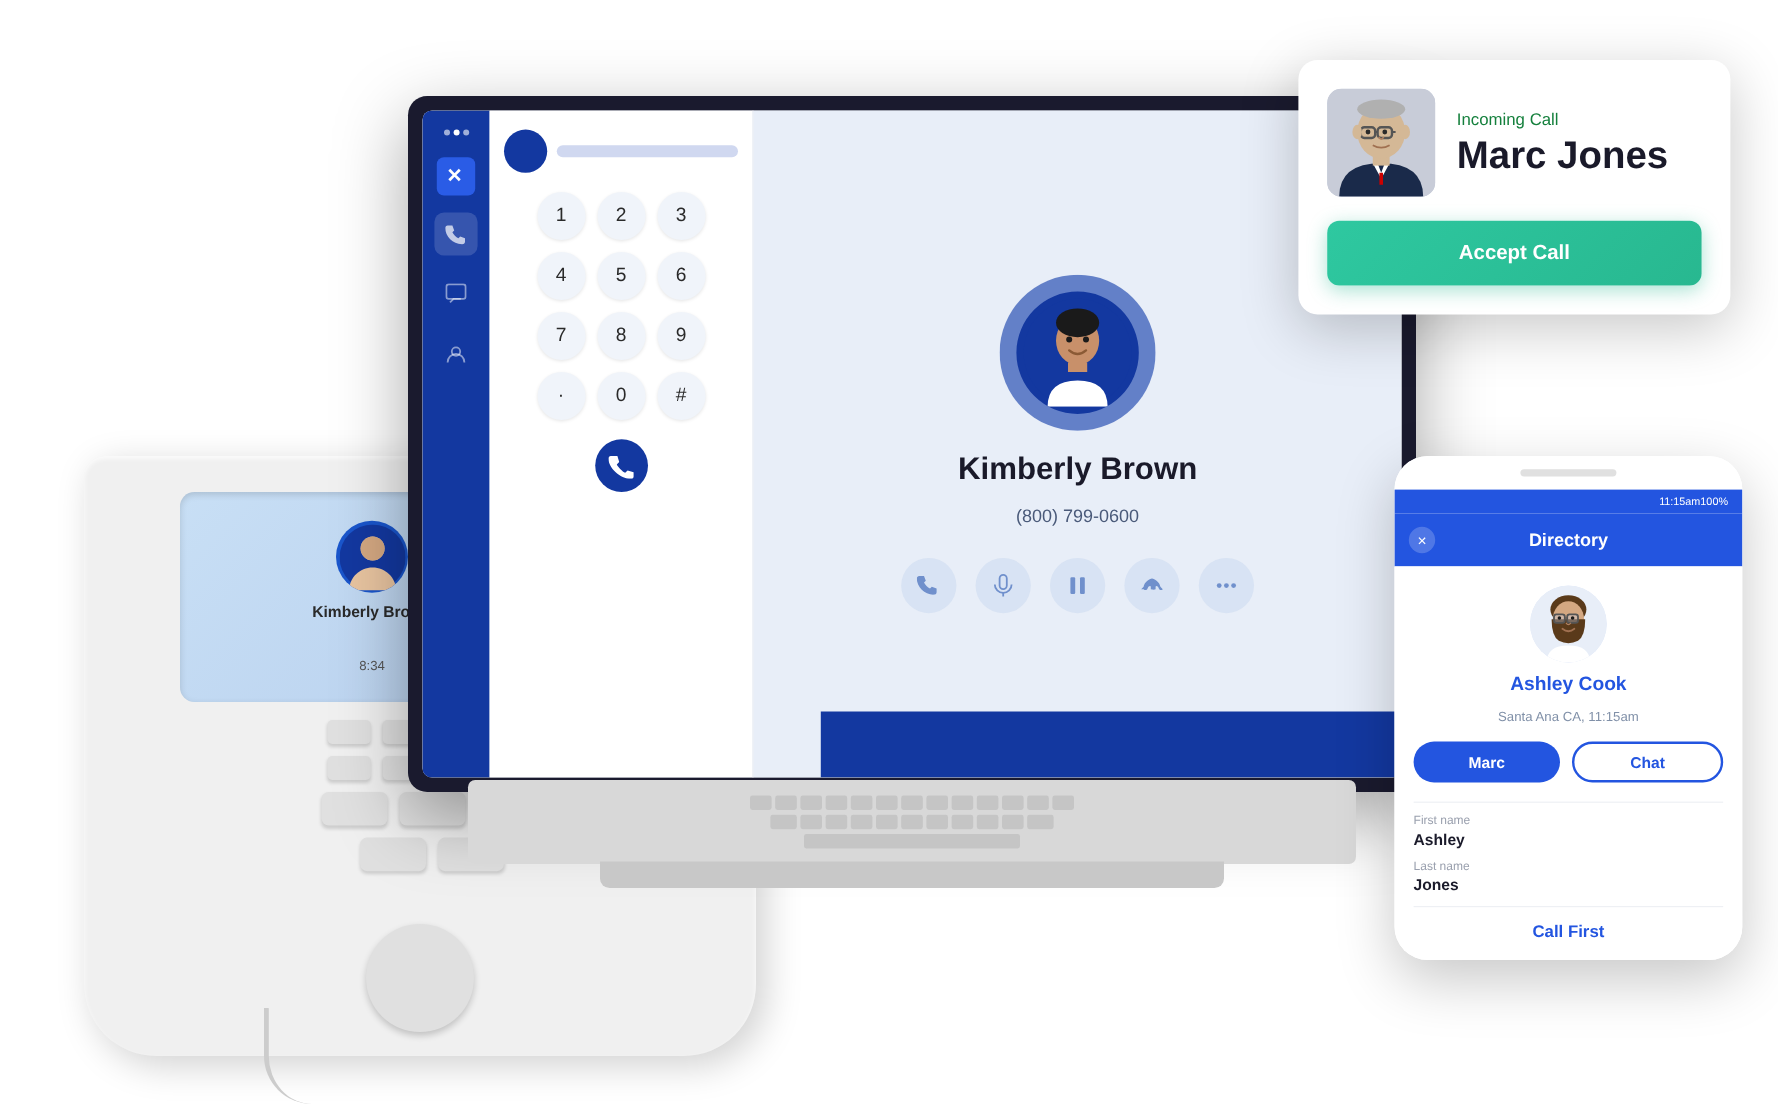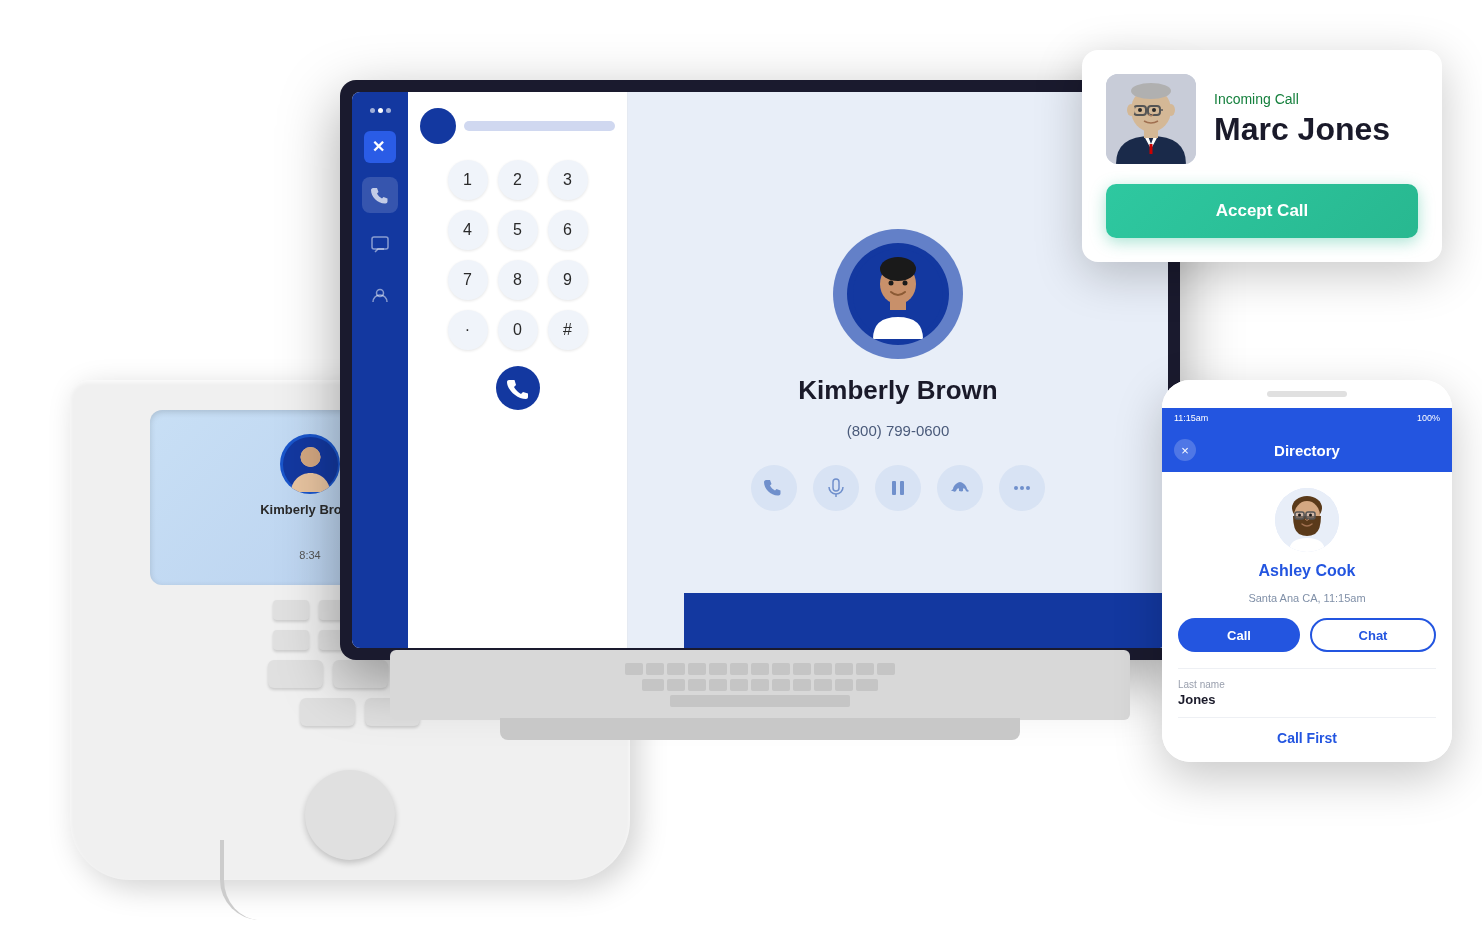--- a/index.html
+++ b/index.html
@@ -443,21 +443,21 @@
       width: 80px;
       height: 6px;
       background: #e0e0e0;
       border-radius: 3px;
     }
     .mobile-status-bar {
       height: 20px;
       background: #2355e0;
       display: flex;
       align-items: center;
-      justify-content: space-between;
+      justify-content: flex-end;
       padding: 5px 12px;
     }
     .mobile-status-text {
       font-size: 9px;
       color: #fff;
     }
     .mobile-header {
       height: 44px;
       background: #2355e0;
       display: flex;
@@ -894,28 +894,32 @@
           <path d="M27 36 Q32 40 37 36" stroke="#a07050" stroke-width="1.5" fill="none" stroke-linecap="round"></path>
 
           <path d="M14 64 Q14 50 32 50 Q50 50 50 64Z" fill="#fff"></path>
         </svg>
       </div>
       <div class="mobile-contact-name">Ashley Cook</div>
       <div class="mobile-contact-location">Santa Ana CA, 11:15am</div>
 
       <div class="mobile-actions-row">
         <div class="mobile-call-btn">
-          <span>Call</span>
+          <span>Marc</span>
         </div>
         <div class="mobile-chat-btn">
           <span>Chat</span>
         </div>
       </div>
       <div class="divider"></div>
 
+      <div class="field-group">
+        <div class="field-label">First name</div>
+        <div class="field-value">Ashley</div>
+      </div>
 
       <div class="field-group">
         <div class="field-label">Last name</div>
         <div class="field-value">Jones</div>
       </div>
 
       <div class="divider"></div>
 
       <div class="mobile-call-room-btn">
         <span>Call First</span>

